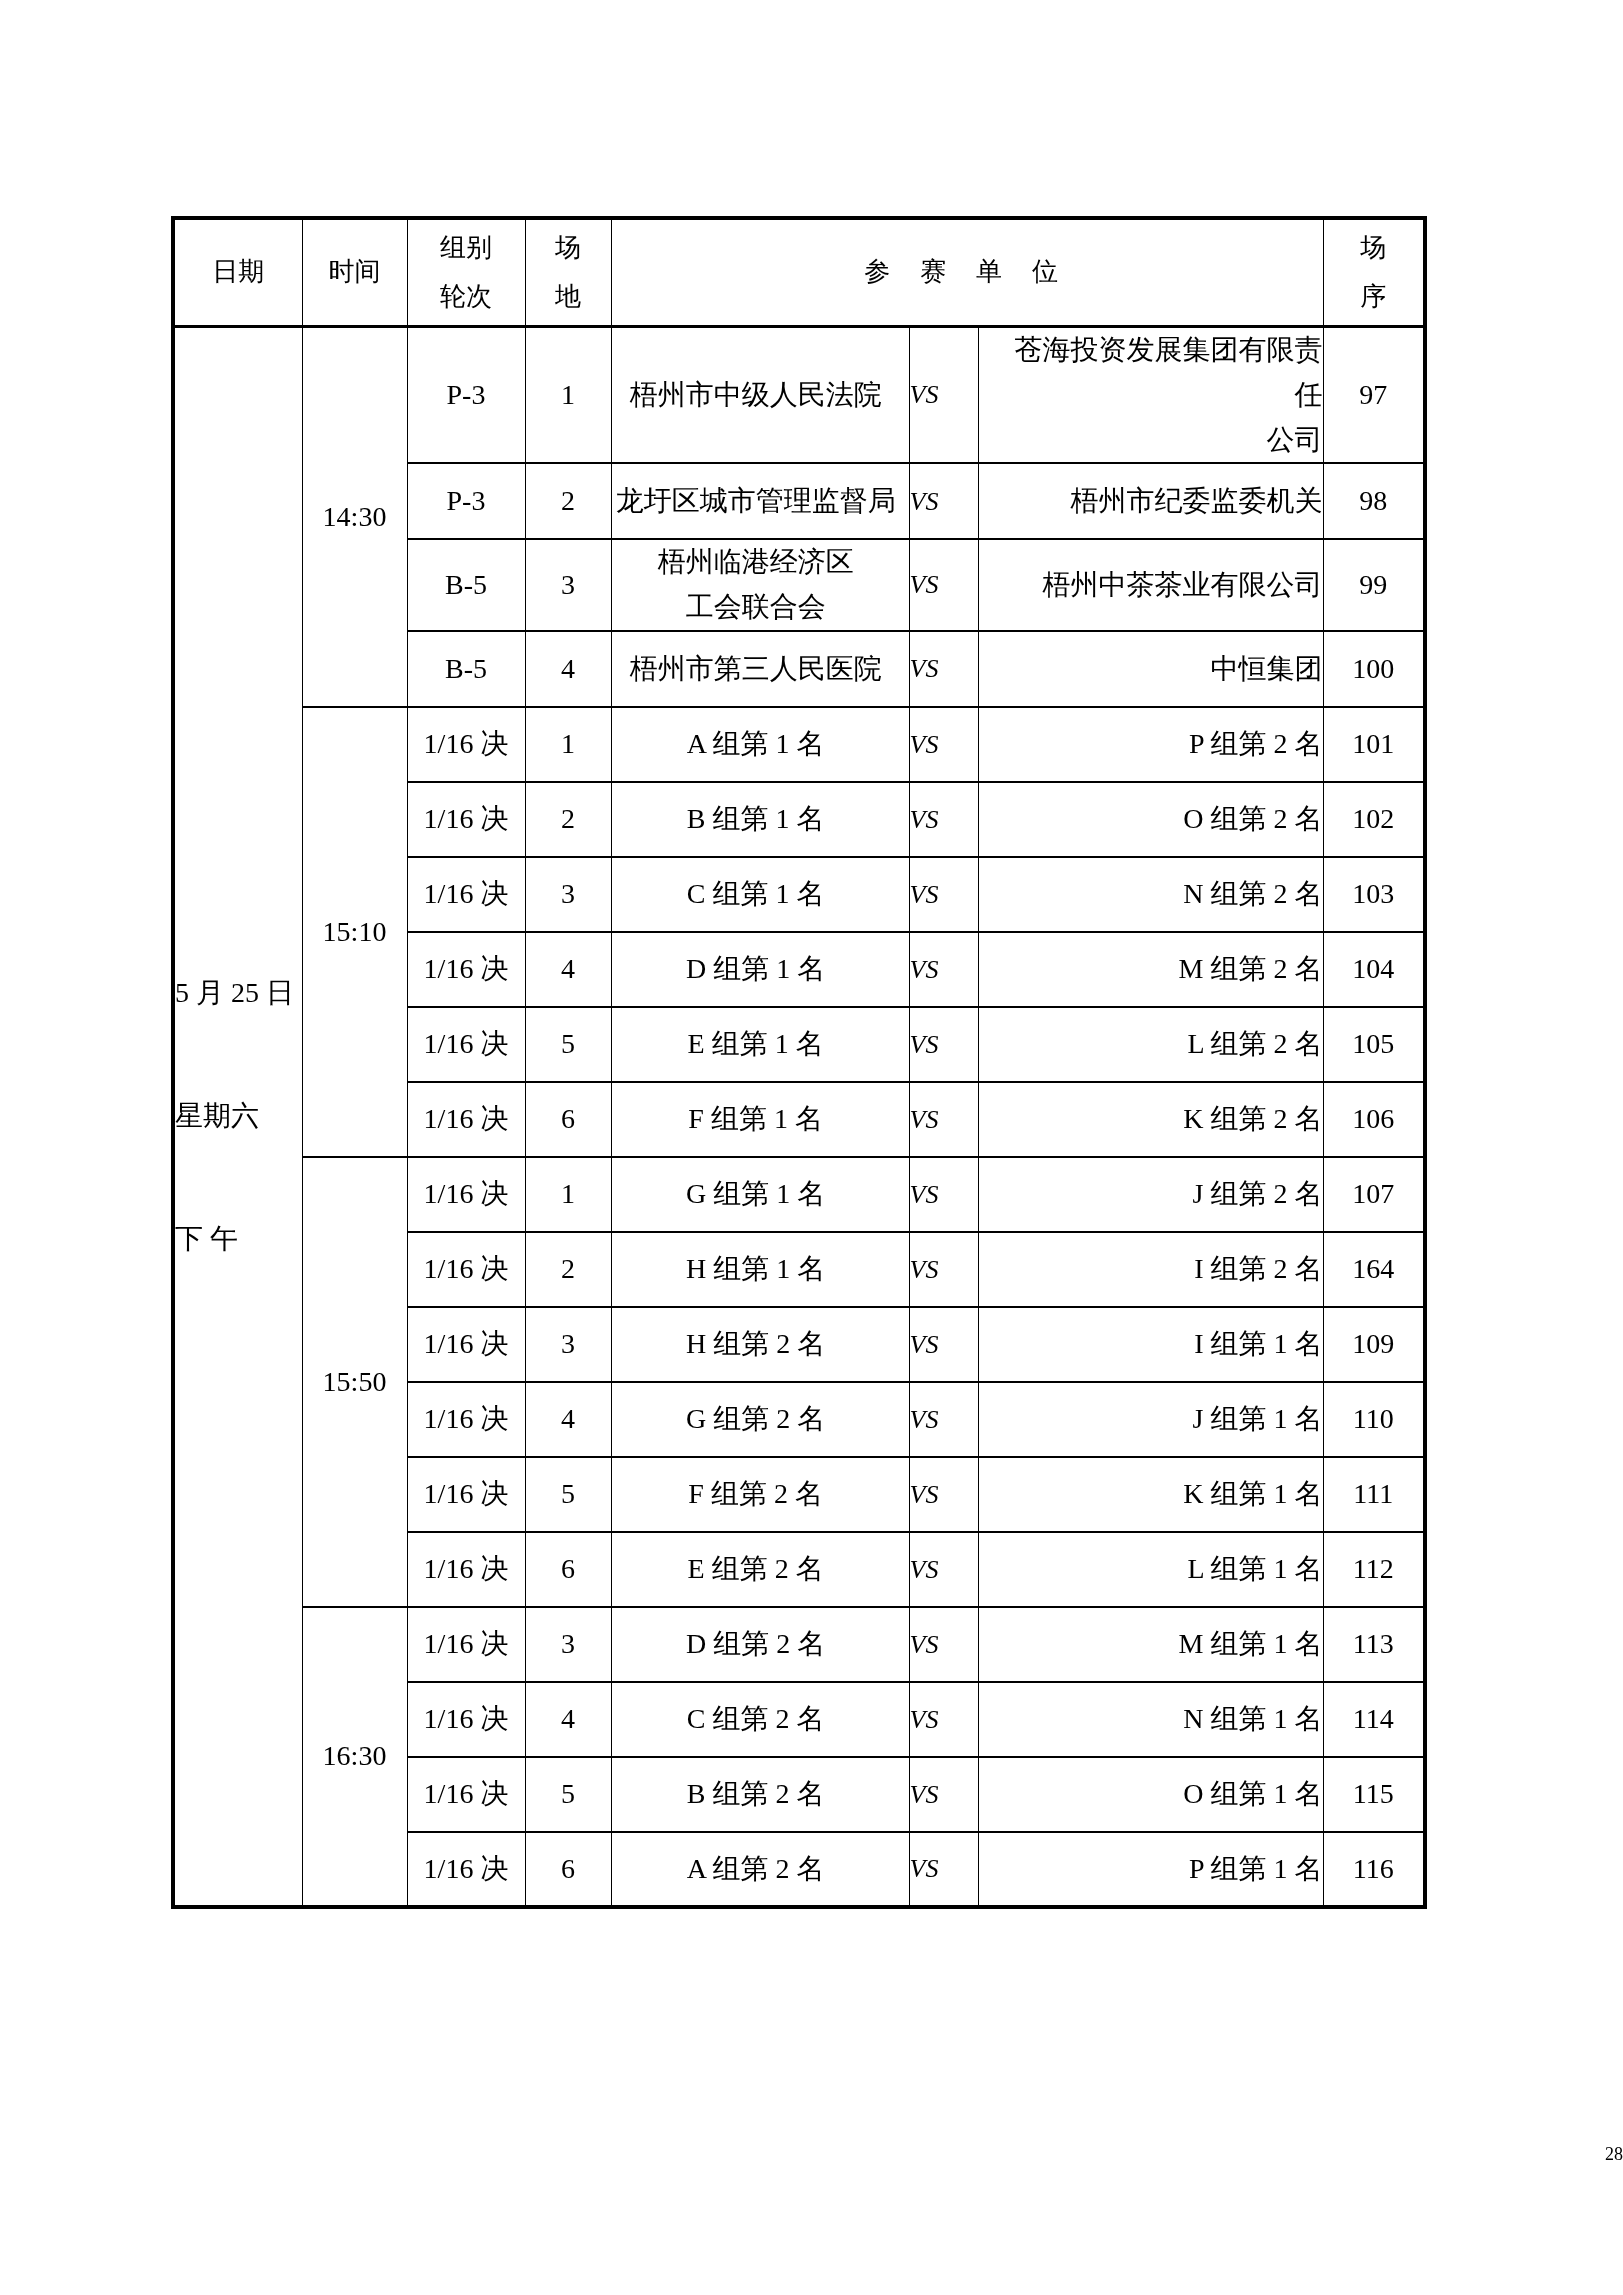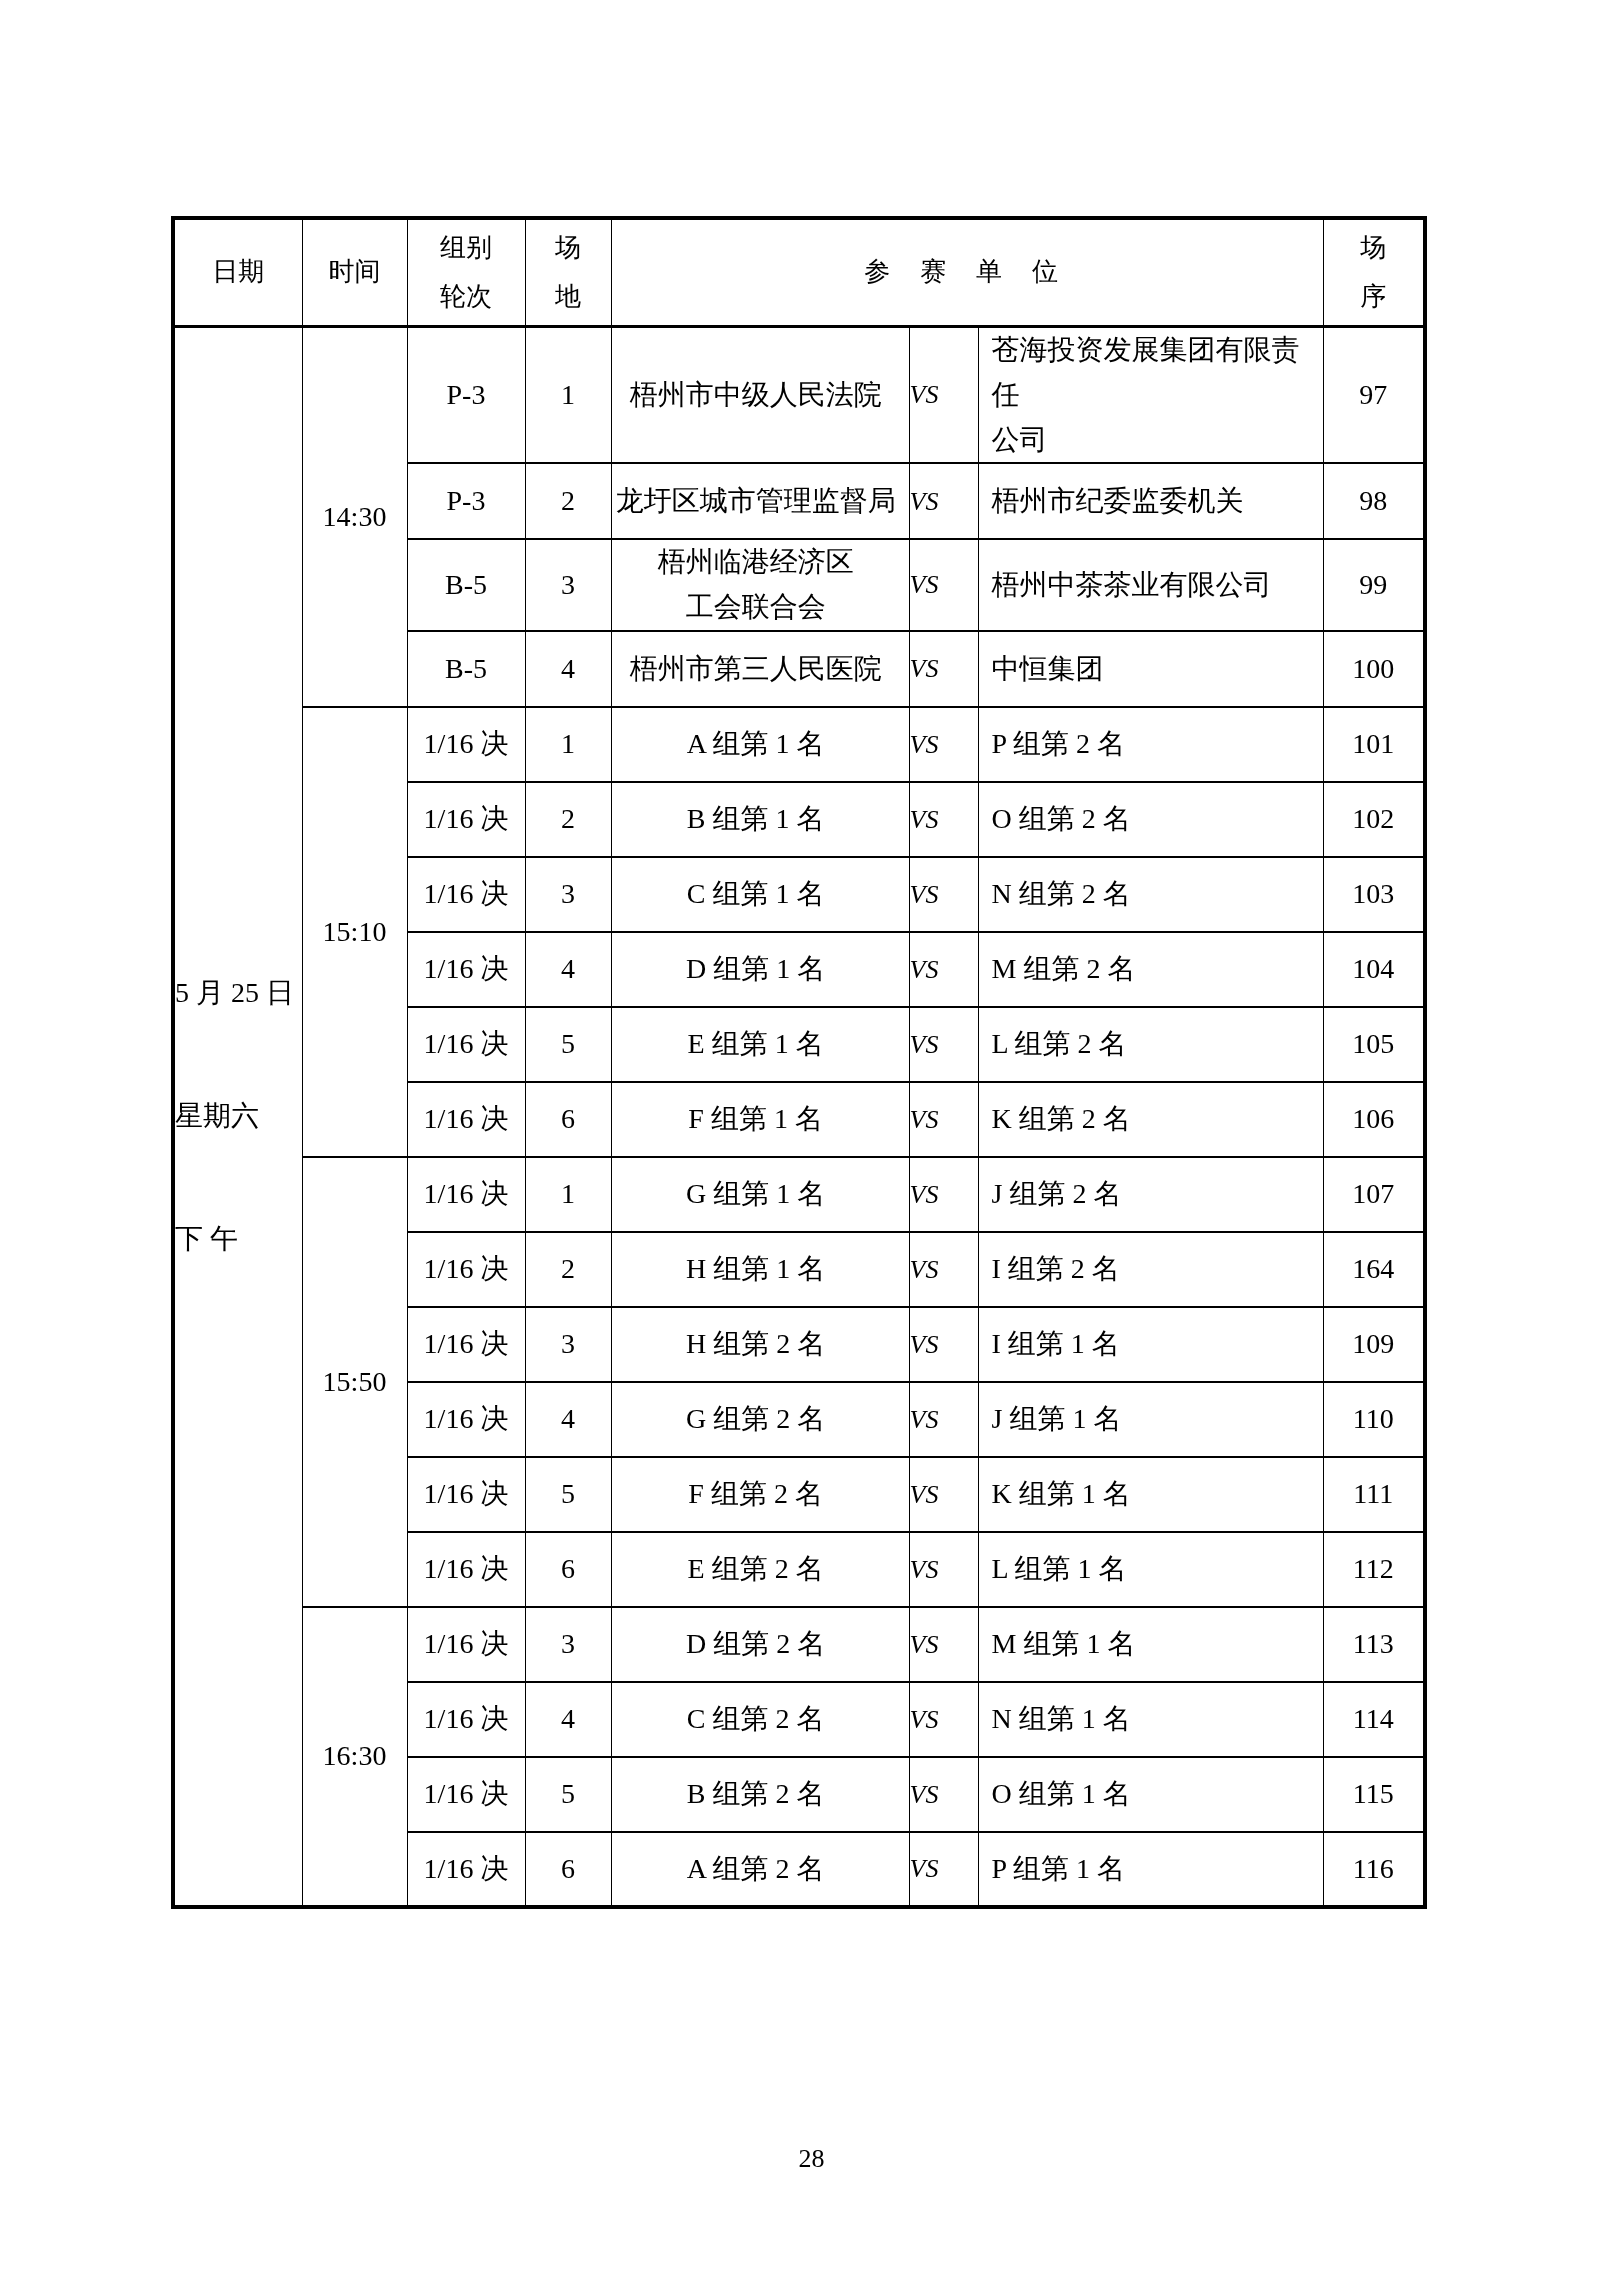--- a/index.html
+++ b/index.html
@@ -50,29 +50,29 @@
   }
   th.participants { letter-spacing: 0.45em; }
 
   td.date-cell { text-align: left; vertical-align: middle; }
   .date-line + .date-line { margin-top: 78px; }
 
   td.time-cell { text-align: center; }
   td.c-center  { text-align: center; }
   td.c-team1   { text-align: center;  padding-right: 8.7px; white-space: pre-line; }
   td.c-vs      { text-align: left; font-size: 26px; font-style: italic; }
-  td.c-team2   { text-align: left;   padding-left: 13px;  white-space: pre-line; }
+  td.c-team2   { text-align: right;   padding-left: 13px;  white-space: pre-line; }
 
   .page-number {
     position: absolute;
     left: 0;
     right: 0;
     top: 2144px;
-    text-align: center;
-    font-size: 26px;
+    text-align: right;
+    font-size: 18px;
     font-family: Liberation Serif, serif;
   }
 </style>
 </head>
 <body>
 
 <div class="page">
 
   <table class="schedule">
     <colgroup>

